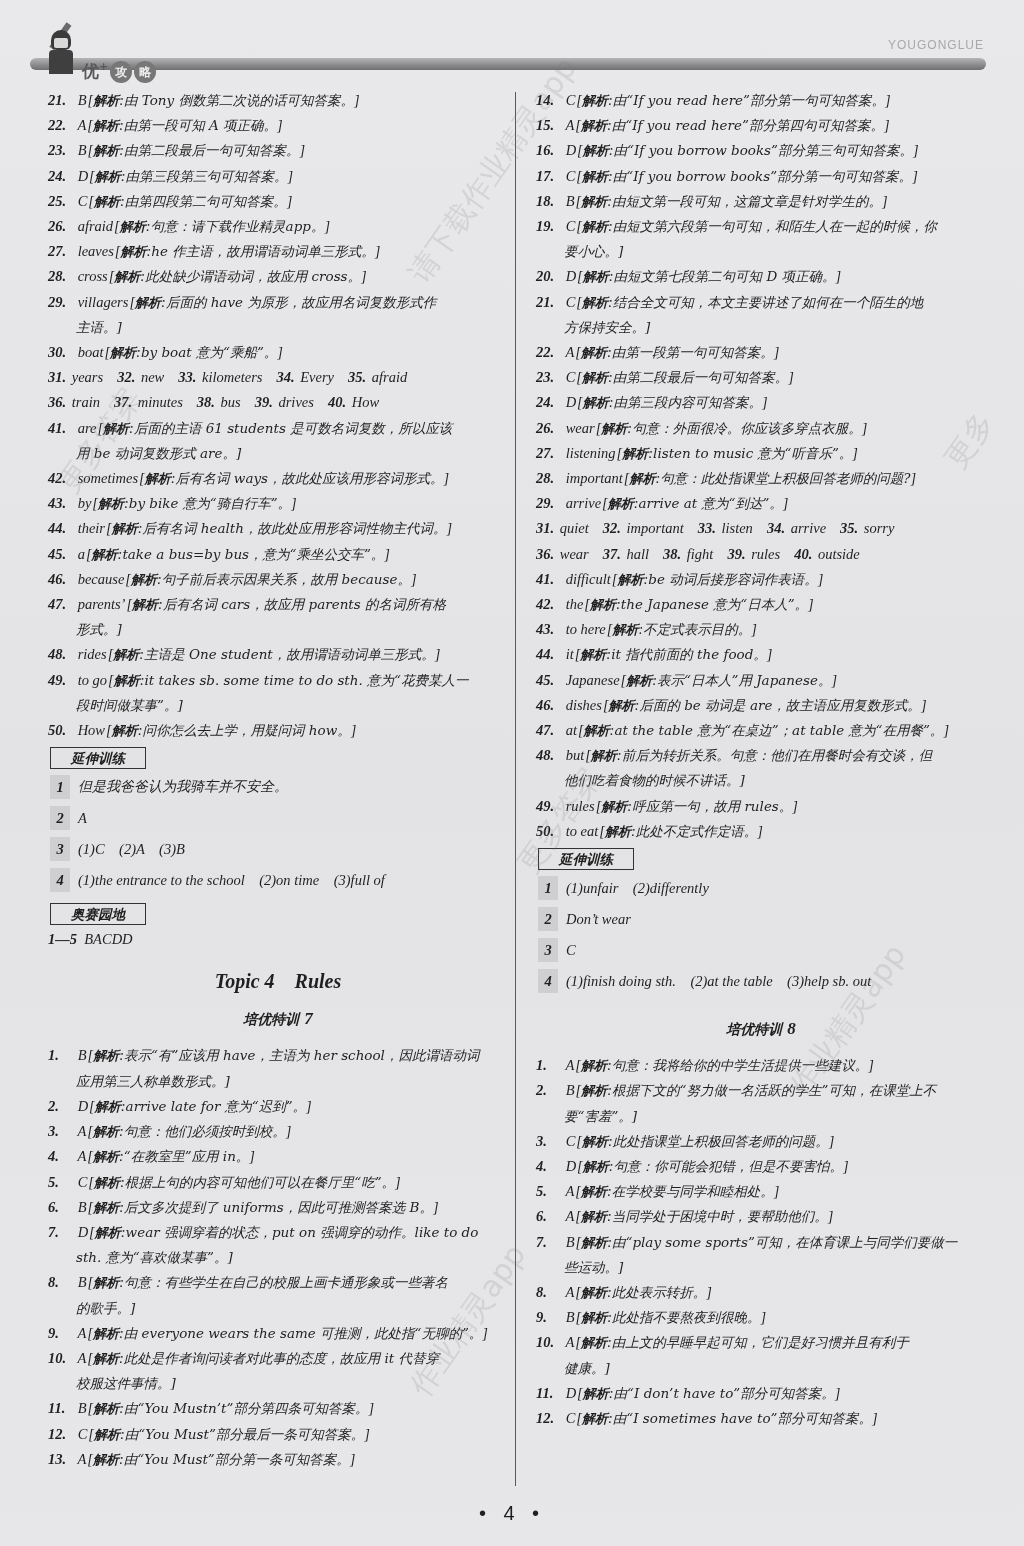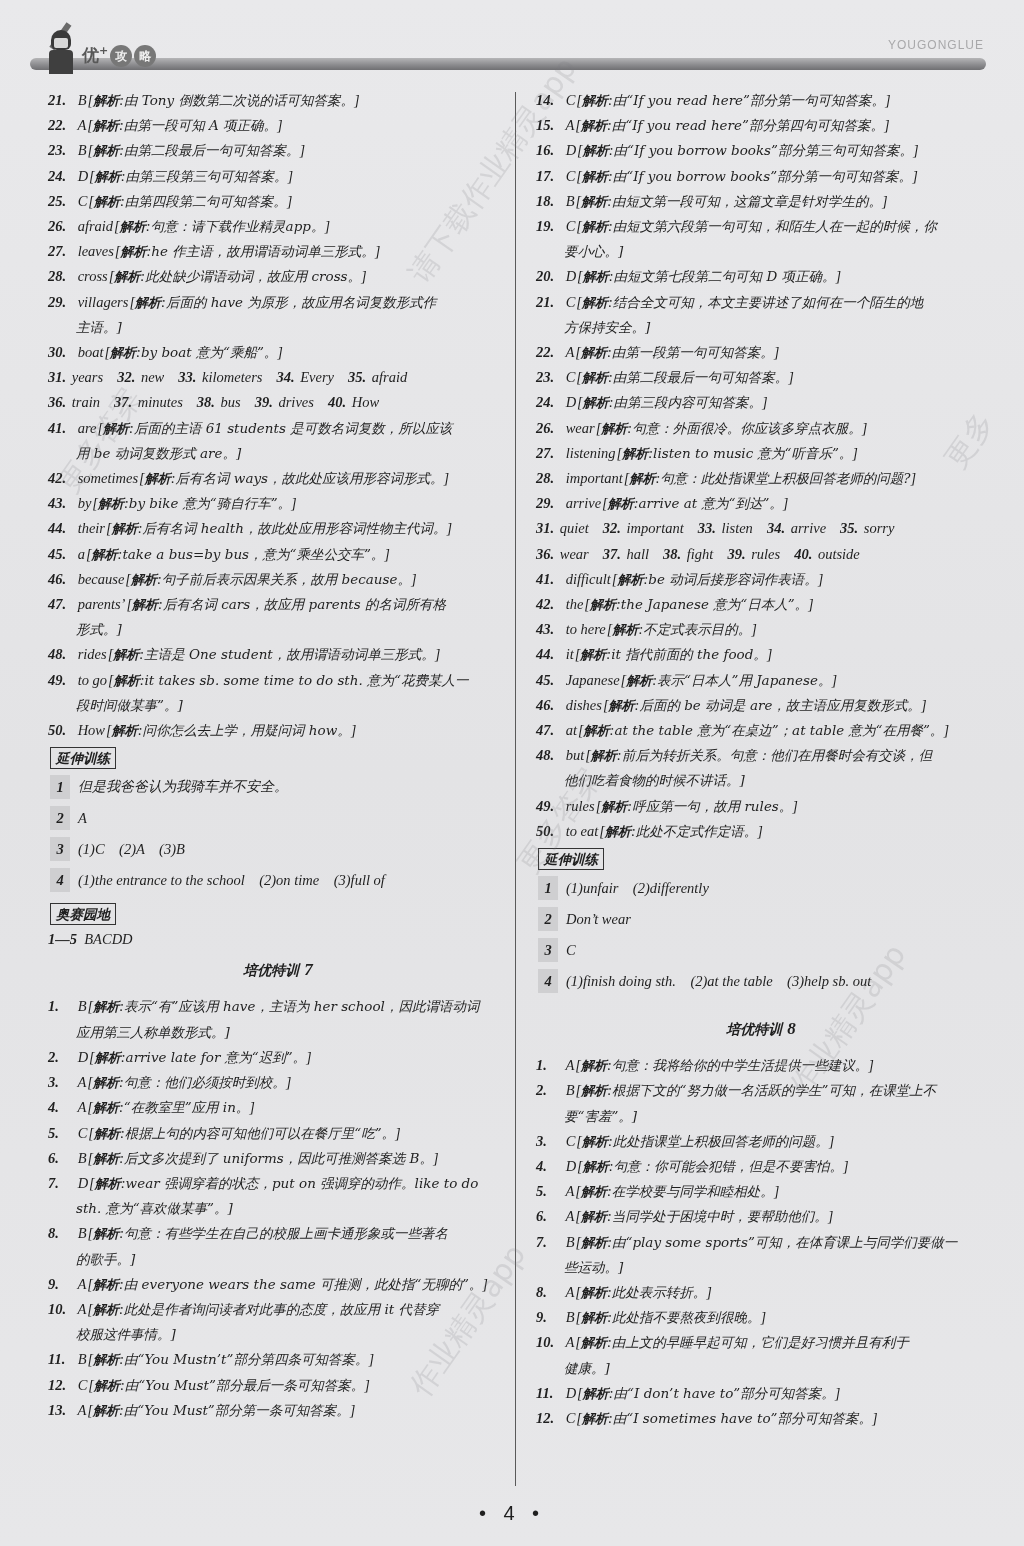--- a/index.html
+++ b/index.html
@@ -10,38 +10,38 @@
   
   .header{position:absolute;left:0;top:0;width:1024px;height:86px;}
   .header-bar{position:absolute;left:30px;top:58px;width:956px;height:12px;border-radius:6px;
     background:linear-gradient(180deg,#b5b5b7 0%,#8d8d90 55%,#6f6f72 100%);}
   .logo{position:absolute;left:30px;top:24px;width:160px;height:56px;}
   .logo-person{position:absolute;left:16px;top:6px;width:30px;height:44px;}
   .logo-person .head{position:absolute;left:5px;top:0;width:20px;height:20px;border-radius:10px 10px 6px 6px;background:#3a3a3a;}
   .logo-person .face{position:absolute;left:8px;top:8px;width:14px;height:10px;background:#d8d8d8;border-radius:2px;}
   .logo-person .body{position:absolute;left:3px;top:20px;width:24px;height:24px;background:#3f3f3f;border-radius:4px 4px 0 0;}
   .logo-pencil{position:absolute;left:36px;top:0px;width:6px;height:30px;background:#6a6a6a;transform:rotate(35deg);transform-origin:top;}
-  .logo-text{position:absolute;left:52px;top:20px;font-family:"DejaVu Sans",sans-serif;font-size:17px;color:#585858;font-weight:bold;}
+  .logo-text{position:absolute;left:52px;top:36px;font-family:"DejaVu Sans",sans-serif;font-size:17px;color:#585858;font-weight:bold;}
   .logo-circle{display:inline-block;width:22px;height:22px;border-radius:11px;background:#777;color:#eee;
     font-size:12px;text-align:center;line-height:22px;margin-left:2px;vertical-align:middle;}
   .logo-sup{font-size:11px;vertical-align:top;}
   .brand{position:absolute;right:40px;top:38px;font-family:"Liberation Sans",sans-serif;font-size:12px;
     letter-spacing:1px;color:#a8a8aa;}
   
   .col{position:absolute;top:88px;font-style:italic;}
   .col-left{left:48px;width:460px;}
   .col-right{left:536px;width:450px;}
   .divider{position:absolute;left:515px;top:92px;width:1px;height:1394px;background:#5a5a5a;}
   .row{position:relative;font-size:14.5px;line-height:25.2px;white-space:nowrap;}
   .num{font-weight:bold;display:inline-block;min-width:26px;}
   .ans{margin-right:1px;}
   .bk-label{font-family:"DejaVu Sans",sans-serif;font-weight:bold;font-size:13px;}
   .zh{font-family:"DejaVu Serif",serif;font-size:13.5px;}
   .cont{padding-left:28px;}
-  .boxhead{display:inline-block;border:1.5px solid #333;padding:0 5px;margin:4px 0 2px 2px;
+  .boxhead{display:inline-block;border:1.5px solid #333;padding:0 20px;margin:4px 0 2px 2px;
     font-family:"DejaVu Sans",sans-serif;font-weight:bold;font-size:13.5px;line-height:20px;}
   .ext-row{display:flex;align-items:center;margin:4px 0 7px 2px;height:24px;font-size:14.5px;}
   .ext-num{width:20px;height:24px;background:#cfcfd1;text-align:center;line-height:24px;font-weight:bold;margin-right:8px;}
   .ext-zh{font-family:"DejaVu Sans",sans-serif;font-size:14px;}
   .multi{word-spacing:2px;}
   .multi .item{margin-right:14px;}
   .topic{text-align:center;font-weight:bold;font-size:20px;margin:16px 0 14px 0;}
   .subtopic{text-align:center;font-weight:bold;font-family:"DejaVu Sans",sans-serif;font-size:14px;margin:8px 0 14px 0;}
   .subtopic .n{font-family:"Liberation Serif",serif;font-size:17px;}
   .pagenum{position:absolute;left:0;width:1024px;top:1502px;text-align:center;font-family:"Liberation Sans",sans-serif;font-size:20px;letter-spacing:6px;}
@@ -121,20 +121,21 @@
           <span class="ext-num">4</span>
           <span class="">(1)the entrance to the school　(2)on time　(3)full of</span>
         </div>
       </div>
 
     <div class="boxhead">奥赛园地</div>
     <div class="row">
       <span class="num">1—5</span>&nbsp;&nbsp;<span>BACDD</span>
     </div>
 
+    <div class="topic">Topic 4　Rules</div>
     <div class="subtopic">
       <span>培优特训</span> <span class="n">7</span>
     </div>
     <div id="left-c">
         <div class="row"><span class="num">1.</span> <span class="ans">B</span><span>[</span><span class="bk-label">解析</span><span>:</span><span class="zh">表示“有”应该用 have，主语为 her school，因此谓语动词</span></div>
         <div class="row cont"><span class="zh">应用第三人称单数形式。]</span></div>
         <div class="row"><span class="num">2.</span> <span class="ans">D</span><span>[</span><span class="bk-label">解析</span><span>:</span><span class="zh">arrive late for 意为“迟到”。</span><span>]</span></div>
         <div class="row"><span class="num">3.</span> <span class="ans">A</span><span>[</span><span class="bk-label">解析</span><span>:</span><span class="zh">句意：他们必须按时到校。</span><span>]</span></div>
         <div class="row"><span class="num">4.</span> <span class="ans">A</span><span>[</span><span class="bk-label">解析</span><span>:</span><span class="zh">“在教室里”应用 in。</span><span>]</span></div>
         <div class="row"><span class="num">5.</span> <span class="ans">C</span><span>[</span><span class="bk-label">解析</span><span>:</span><span class="zh">根据上句的内容可知他们可以在餐厅里“吃”。</span><span>]</span></div>

